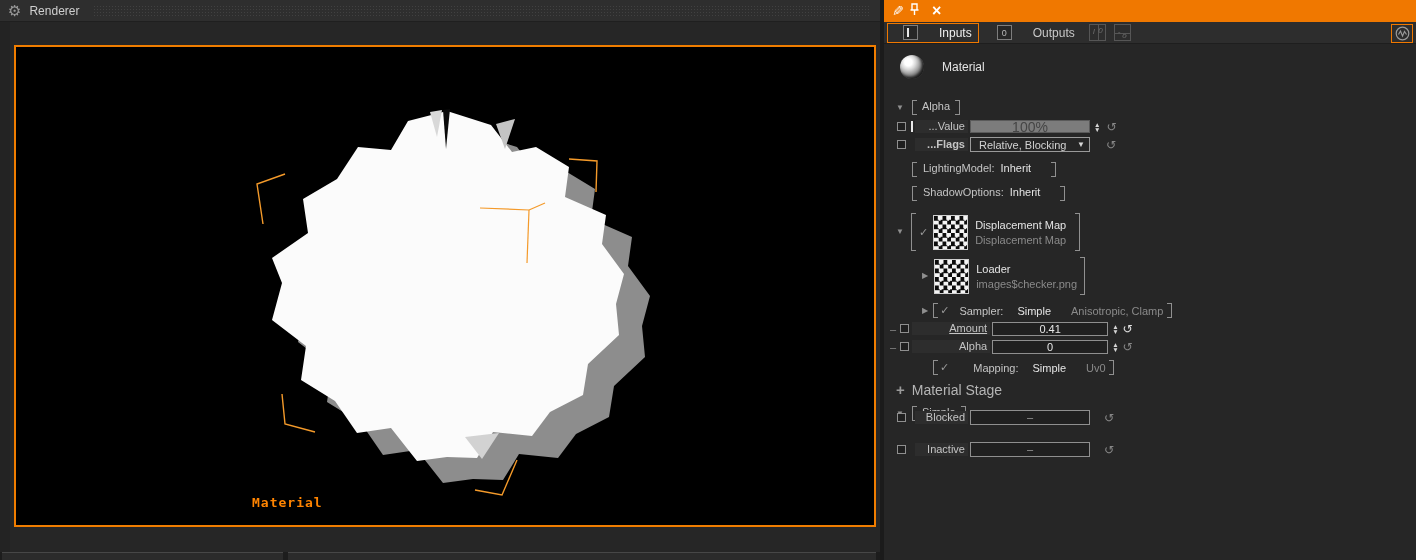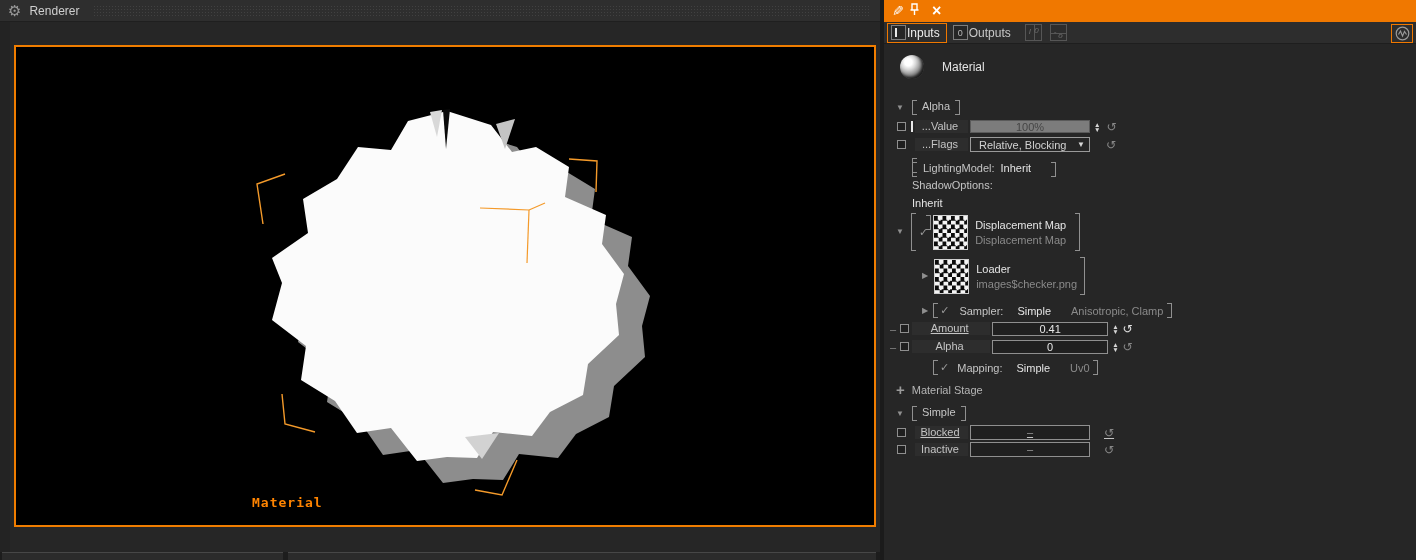--- a/index.html
+++ b/index.html
@@ -30,21 +30,21 @@
   .panel-divider { position:absolute; left:880px; top:0; width:4px; height:560px; background:#1b1b1b; }
   .ptitle { position:absolute; left:0; top:0; width:100%; height:22px; background:#F07800;
             display:flex; align-items:center; }
   .pencil { color:#fff; font-size:14px; margin-left:8px; transform:scaleX(-1); line-height:1; }
   .ptitle-text { color:#fff; font-size:13px; margin-left:10px; flex:1; }
   .pin-btn, .close-btn { width:22px; color:#fff; text-align:center; cursor:default; }
   .close-btn { font-size:16px; font-weight:bold; margin-right:4px; }
 
   .ptoolbar { position:absolute; left:0; top:22px; width:100%; height:22px; background:#2d2d2d;
               border-bottom:1px solid #1e1e1e; display:flex; align-items:center; }
-  .tab { display:flex; align-items:center; gap:1px; height:20px; padding:0 6px 0 3px; margin-left:3px;
+  .tab { display:flex; align-items:center; gap:21px; height:20px; padding:0 6px 0 15px; margin-left:3px;
          font-size:12px; color:#c8c8c8; }
   .tab.active { border:1px solid #F07800; color:#efefef; }
   .tab-ico { width:15px; height:15px; border:1px solid #7d7d7d; background:#262626;
              display:flex; align-items:center; justify-content:center; font-size:9px; color:#b8b8b8; }
   .tab-ico .vbar-g { display:block; width:2px; height:9px; background:#e8e8e8; margin-right:5px; }
   .mini-btn { width:17px; height:17px; border:1px solid #565656; color:#6e6e6e; margin-left:8px;
               position:relative; font-size:8px; }
   .mini-btn .a { position:absolute; left:3px; top:2px; }
   .mini-btn .b { position:absolute; right:2px; top:1px; }
   .mini-btn .c { position:absolute; right:3px; bottom:0px; }
@@ -55,23 +55,23 @@
 
   .pcontent { position:absolute; left:0; top:44px; width:100%; height:516px; }
 
   .row { position:absolute; display:flex; align-items:center; height:15px; font-size:11px;
          color:#c4c4c4; white-space:nowrap; }
   .tri { color:#8f8f8f; font-size:8px; line-height:1; }
   .cb { width:9px; height:9px; border:1px solid #8f8f8f; background:#1f1f1f; }
   .bk { width:5px; height:15px; border:1px solid #909090; flex:none; }
   .bkl { border-right:none; } .bkr { border-left:none; }
   .grp { display:inline-flex; align-items:flex-start; }
-  .lblcell { background:#2d2d2d; text-align:center; padding-right:3px; height:13px; line-height:13px; }
+  .lblcell { background:#2d2d2d; text-align:right; padding-right:3px; height:13px; line-height:13px; }
   .slider { width:120px; height:13px; background:#7c7c7c; border:1px solid #5a5a5a;
-            text-align:center; line-height:12px; color:#454545; font-size:11px; }
+            text-align:center; line-height:12px; color:#454545; font-size:14px; }
   .dd { width:120px; height:15px; border:1px solid #9a9a9a; background:#262626; display:flex;
         align-items:center; padding:0 4px 0 8px; color:#d2d2d2; }
   .dd .dd-val { flex:1; }
   .dd .dd-arrow { font-size:8px; color:#d8d8d8; }
   .inp { border:1px solid #8f8f8f; background:#202020; color:#e6e6e6; text-align:center;
          font-size:11px; height:14px; line-height:12px; }
   .inp.dim { color:#9a9a9a; }
   .spin { display:flex; flex-direction:column; font-size:6.5px; line-height:5px; color:#d6d6d6; }
   .reset { font-size:12px; color:#878787; line-height:1; }
   .reset.lit { color:#e2e2e2; }
@@ -80,21 +80,21 @@
   .dim { color:#8a8a8a; }
   .white { color:#e4e4e4; }
   .checker { width:35px; height:35px; border:1px solid #cfcfcf; flex:none;
              background:repeating-conic-gradient(#f4f4f4 0% 25%, #0c0c0c 0% 50%);
              background-size:8.5px 8.5px; }
   .node-icon { width:24px; height:24px; border-radius:50%;
                background:radial-gradient(circle at 35% 30%, #ffffff 0 16%, #d8d8d8 32%, #909090 55%, #4f4f4f 78%, #2e2e2e 100%);
                box-shadow:inset -2px -2px 3px #1c1c1c; }
   .two-line { display:flex; flex-direction:column; justify-content:center; gap:3px; }
   .plus { color:#9a9a9a; font-size:15px; font-weight:bold; line-height:1; }
-  .stage-lbl { color:#b5b5b5; font-size:11px; }
+  .stage-lbl { color:#b5b5b5; font-size:14px; }
 </style>
 </head>
 <body>
 
 <div class="app">
 
   <section class="renderer-panel">
     <div class="rtitle">
       <span class="gear">⚙</span>
       <span class="rtitle-text">Renderer</span>
@@ -201,39 +201,39 @@
         <span class="slider" style="margin-left:2px;">100%</span>
         <span class="spin" style="margin-left:4px;">
           <i>▲</i>
           <i>▼</i>
         </span>
         <span class="reset" style="margin-left:6px;">↺</span>
       </div>
 
       <div class="row" style="top:93px;">
         <span class="cb" style="margin-left:13px;"></span>
-        <span class="lblcell" style="margin-left:9px; width:53px;">...Flags</span>
+        <span class="lblcell" style="margin-left:9px; width:53px;font-weight:bold;">...Flags</span>
         <span class="dd" style="margin-left:2px;">
           <span class="dd-val">Relative, Blocking</span>
           <span class="dd-arrow">▼</span>
         </span>
         <span class="reset" style="margin-left:16px;">↺</span>
       </div>
 
       <div class="row" style="top:118px; left:28px;">
         <span class="grp" style="gap:6px;">
           <i class="bk bkl"></i>
           <span>LightingModel:</span>
           <span class="white">Inherit</span>
           <i class="bk bkr" style="margin-left:14px;"></i>
         </span>
       </div>
 
       <div class="row" style="top:142px; left:28px;">
-        <span class="grp" style="gap:6px;flex-direction:column;">
+        <span class="grp" style="gap:6px;">
           <i class="bk bkl"></i>
           <span>ShadowOptions:</span>
           <span class="white">Inherit</span>
           <i class="bk bkr" style="margin-left:14px;"></i>
         </span>
       </div>
 
       <div class="row" style="top:168px; height:40px;">
         <span class="tri" style="margin-left:12px;">▼</span>
         <i class="bk bkl" style="margin-left:7px; height:38px;"></i>
@@ -286,41 +286,41 @@
         <span class="spin" style="margin-left:4px;">
           <i>▲</i>
           <i>▼</i>
         </span>
         <span class="reset" style="margin-left:4px;">↺</span>
       </div>
 
       <div class="row" style="top:316px;">
         <i class="bk bkl" style="margin-left:49px;"></i>
         <span class="check" style="margin-left:2px;">✓</span>
-        <span style="margin-left:8px;">Mapping:</span>
+        <span style="margin-left:24px;">Mapping:</span>
         <span class="white" style="margin-left:14px;">Simple</span>
         <span class="dim" style="margin-left:20px;">Uv0</span>
         <i class="bk bkr" style="margin-left:3px;"></i>
       </div>
 
       <div class="row" style="top:338px;">
         <span class="plus" style="margin-left:12px;">+</span>
         <span class="stage-lbl" style="margin-left:7px;">Material Stage</span>
       </div>
 
       <div class="row" style="top:362px; left:12px;">
         <span class="tri">▼</span>
         <span class="grp" style="margin-left:8px; gap:5px;">
           <i class="bk bkl"></i>
           <span>Simple</span>
           <i class="bk bkr"></i>
         </span>
       </div>
 
-      <div class="row" style="top:381px;text-decoration:underline;">
+      <div class="row" style="top:366px;">
         <span class="cb" style="margin-left:13px;"></span>
         <span class="lblcell" style="margin-left:9px; width:53px;">Blocked</span>
         <span class="inp dim" style="margin-left:2px; width:120px; height:15px;">–</span>
         <span class="reset" style="margin-left:14px;">↺</span>
       </div>
 
       <div class="row" style="top:398px;">
         <span class="cb" style="margin-left:13px;"></span>
         <span class="lblcell" style="margin-left:9px; width:53px;">Inactive</span>
         <span class="inp dim" style="margin-left:2px; width:120px; height:15px;">–</span>

